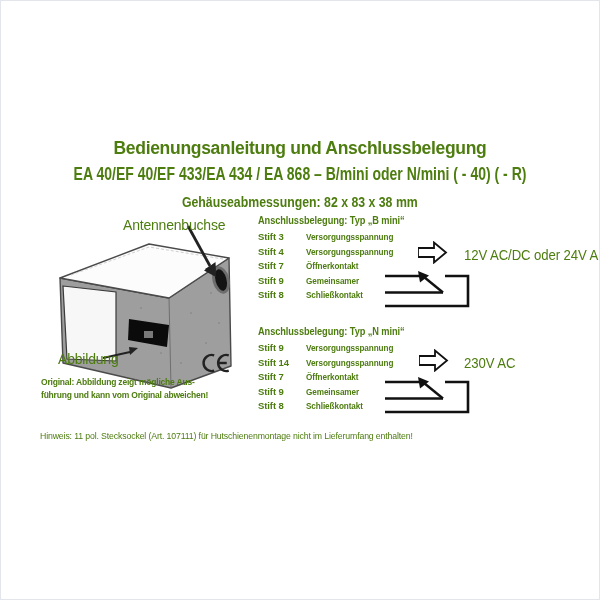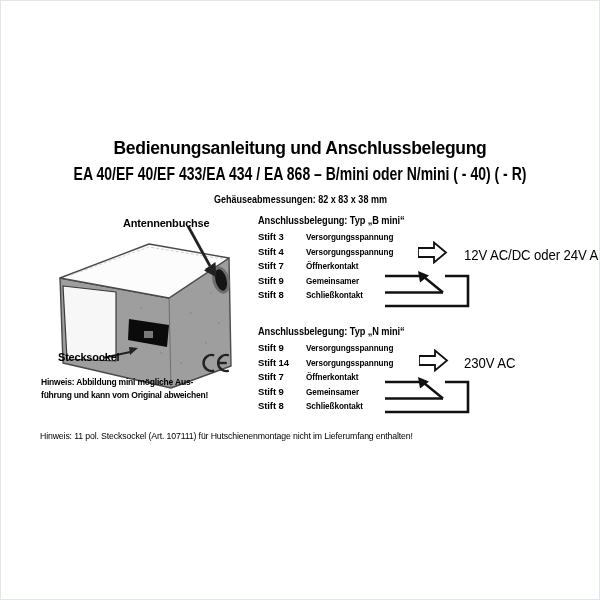--- a/index.html
+++ b/index.html
@@ -1,40 +1,40 @@
 <!DOCTYPE html>
 <html><head>
 <meta charset="utf-8">
 <style>
   html,body{margin:0;padding:0;background:#fff;}
   .page{
     position:relative;width:598px;height:598px;background:#ffffff;
     border:1px solid #e2e6ea;overflow:hidden;
-    font-family:"Liberation Sans", sans-serif;color:#000000;
+    font-family:"Liberation Sans", sans-serif;color:#4d7c0f;
   }
   .abs{position:absolute;}
   .b{font-weight:700;}
   .nowrap{white-space:nowrap;}
   .center{left:0;width:100%;text-align:center;}
   .cx{display:inline-block;transform-origin:center top;}
   .cl{display:inline-block;transform-origin:left top;}
   .t1{top:137px;font-size:17.5px;letter-spacing:-0.3px;}
   .t2{top:163px;font-size:17.5px;}
   .t2 .cx{transform:scaleX(0.80);}
-  .t3{top:192px;font-size:11px;}
+  .t3{top:192px;font-size:15px;}
   .t3 .cx{transform:scaleX(0.82);}
   .pinblock{width:230px;font-size:9.5px;font-weight:700;letter-spacing:-0.1px;}
   .pinhead{font-size:10.5px;line-height:12px;margin-bottom:4px;}
   .pinhead .cl{transform:scaleX(0.88);}
   .pinrow{display:flex;height:14.6px;line-height:14.6px;}
   .pin{width:48px;flex:none;}
   .fn .cl{transform:scaleX(0.86);}
   .voltage{font-size:14px;font-weight:400;letter-spacing:-0.1px;}
   .voltage .cl{transform:scaleX(0.94);}
-  .smalllabel{font-size:11px;font-weight:700;letter-spacing:-0.2px;}
+  .smalllabel{font-size:14px;font-weight:400;letter-spacing:-0.2px;}
   .fignote{font-size:8.5px;font-weight:700;line-height:12.6px;letter-spacing:-0.2px;}
   .footnote{top:430px;left:39px;font-size:9.3px;font-weight:400;letter-spacing:-0.15px;}
   .footnote .cl{transform:scaleX(0.94);}
   svg{display:block;}
 </style>
 </head>
 <body>
 
 <div class="page">
 
@@ -86,23 +86,23 @@
       <polygon points="175,64 163,57.5 174.5,49" fill="#222"></polygon>
     </g>
 
     <g aria-label="arrow-pointer-icon">
       <line x1="62" y1="145" x2="89" y2="139" stroke="#222" stroke-width="1.8"></line>
       <polygon points="97,135 89,142 88,134" fill="#222"></polygon>
     </g>
   </svg>
 
   <div class="abs smalllabel nowrap" style="left:122px;top:216px;">Antennenbuchse</div>
-  <div class="abs smalllabel nowrap" style="left:57px;top:350px;">Stecksockel</div>
+  <div class="abs smalllabel nowrap" style="left:57px;top:350px;">Abbildung</div>
   <div class="abs fignote nowrap" style="left:40px;top:375px;">
-    <div>Hinweis: Abbildung mini mögliche Aus-</div>
+    <div>Original: Abbildung zeigt mögliche Aus-</div>
     <div>führung und kann vom Original abweichen!</div>
   </div>
 
   <svg class="abs" style="left:197px;top:349px;" width="34" height="26" viewBox="0 0 42 30" aria-label="CE">
     <path d="M 20,5.5 A 10,10 0 1 0 20,24.5" fill="none" stroke="#222" stroke-width="3"></path>
     <path d="M 38,5.5 A 10,10 0 1 0 38,24.5" fill="none" stroke="#222" stroke-width="3"></path>
     <line x1="25" y1="15" x2="35.5" y2="15" stroke="#222" stroke-width="3"></line>
   </svg>
 
   <div class="abs pinblock" style="left:257px;top:213px;">

